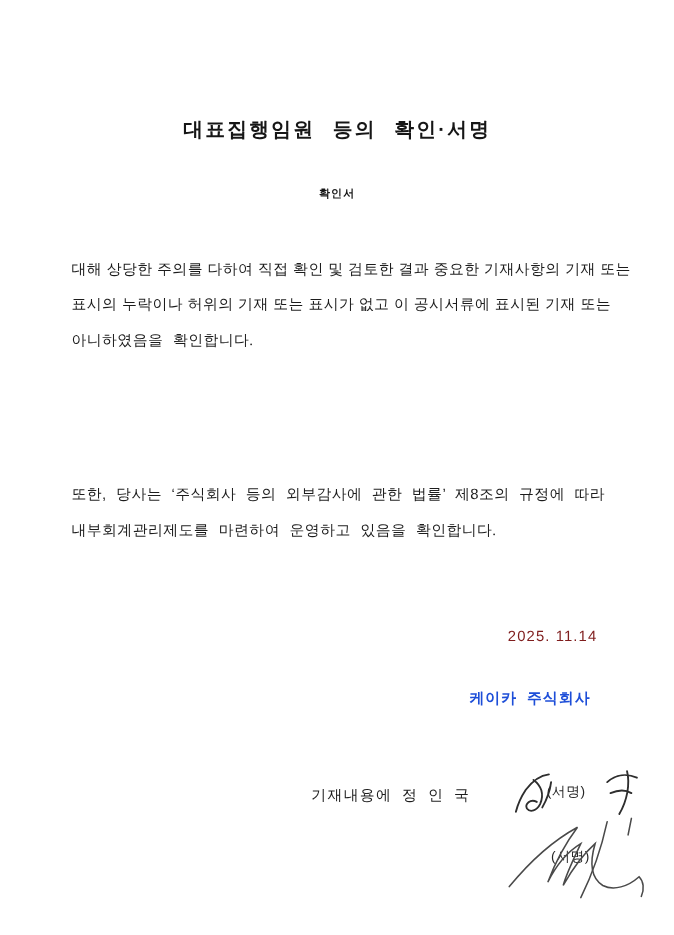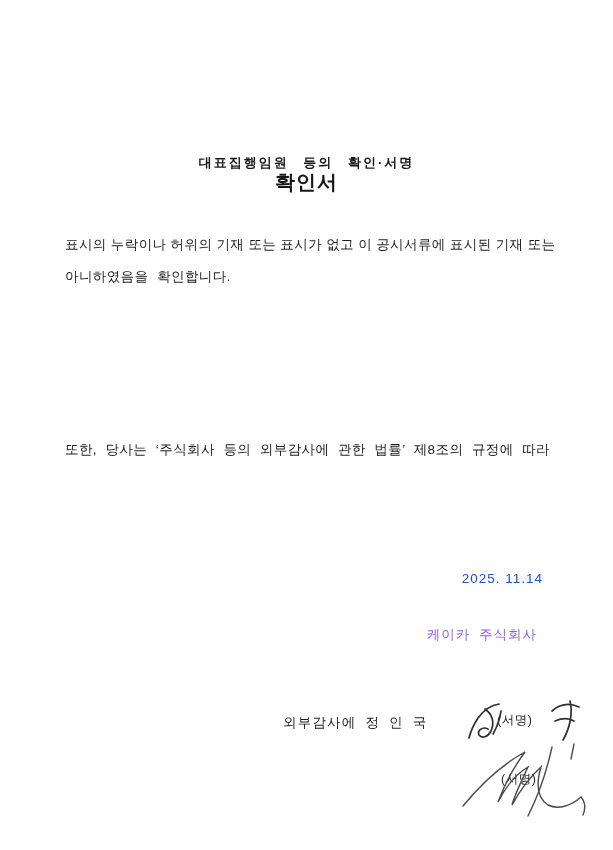--- a/index.html
+++ b/index.html
@@ -15,34 +15,33 @@
     background: #ffffff;
     color: #1a1a1a;
     overflow: hidden;
   }
   .doc-title {
     position: absolute;
     top: 106px;
     left: 0;
     width: 100%;
     text-align: center;
-    font-size: 13px;
+    font-size: 18px;
     font-weight: 700;
     letter-spacing: 2px;
     word-spacing: 9px;
     color: #161616;
-    margin-top: 48px;
   }
   .doc-subtitle {
     position: absolute;
     top: 169px;
     left: 0;
     width: 100%;
     text-align: center;
-    font-size: 20px;
+    font-size: 10px;
     font-weight: 700;
     letter-spacing: 1px;
     color: #161616;
   }
   .paragraph {
     position: absolute;
     left: 65px;
     width: 485px;
     font-size: 13.5px;
     font-weight: 500;
@@ -63,31 +62,31 @@
     word-spacing: 5px;
     font-family: Liberation Serif, serif;
   }
   .doc-date {
     position: absolute;
     top: 571px;
     right: 70px;
     font-size: 13.5px;
     font-weight: 500;
     letter-spacing: 1px;
-    color: #1d4ed8;
+    color: #7f1d1d;
   }
   .doc-company {
     position: absolute;
     top: 626px;
     right: 76px;
     font-size: 13.5px;
-    font-weight: 400;
+    font-weight: 700;
     letter-spacing: 1px;
     word-spacing: 4px;
-    color: #8b5cf6;
+    color: #1d4ed8;
   }
   .signer {
     position: absolute;
     font-size: 13.5px;
     font-weight: 500;
     letter-spacing: 1.2px;
     word-spacing: 4px;
     color: #1c1c1c;
     white-space: nowrap;
   }
@@ -113,33 +112,35 @@
 </head>
 <body>
 
 <div class="page">
 
   <div class="doc-title">대표집행임원 등의 확인·서명</div>
 
   <div class="doc-subtitle">확인서</div>
 
   <div class="paragraph paragraph-1">
+    <div class="pline">대해 상당한 주의를 다하여 직접 확인 및 검토한 결과 중요한 기재사항의 기재 또는</div>
     <div class="pline">표시의 누락이나 허위의 기재 또는 표시가 없고 이 공시서류에 표시된 기재 또는</div>
     <div class="pline lastline">아니하였음을 확인합니다.</div>
   </div>
 
   <div class="paragraph paragraph-2">
     <div class="pline">또한, 당사는 ‘주식회사 등의 외부감사에 관한 법률’ 제8조의 규정에 따라</div>
+    <div class="pline lastline">내부회계관리제도를 마련하여 운영하고 있음을 확인합니다.</div>
   </div>
 
   <div class="doc-date">2025. 11.14</div>
 
   <div class="doc-company">케이카 주식회사</div>
 
-  <div class="signer signer-1">외부감사에 정 인 국</div>
+  <div class="signer signer-1">기재내용에 정 인 국</div>
 
 
   <span class="sign-mark sign-mark-1">(서명)</span>
 
   <span class="sign-mark sign-mark-2">(서명)</span>
 
   <svg class="signature-svg signature-1" width="124" height="54" viewBox="0 0 124 54" fill="none">
     <g stroke="#2e2e2e" stroke-width="1.7" stroke-linecap="round" fill="none">
       <path d="M33,6 C25,7 18,12 12,20 C8,26 5,32 3,40"></path>
       <path d="M19,11 C26,16 29,24 25,33 C22,39 16,41 13,37 C11,33 16,28 22,31"></path>

